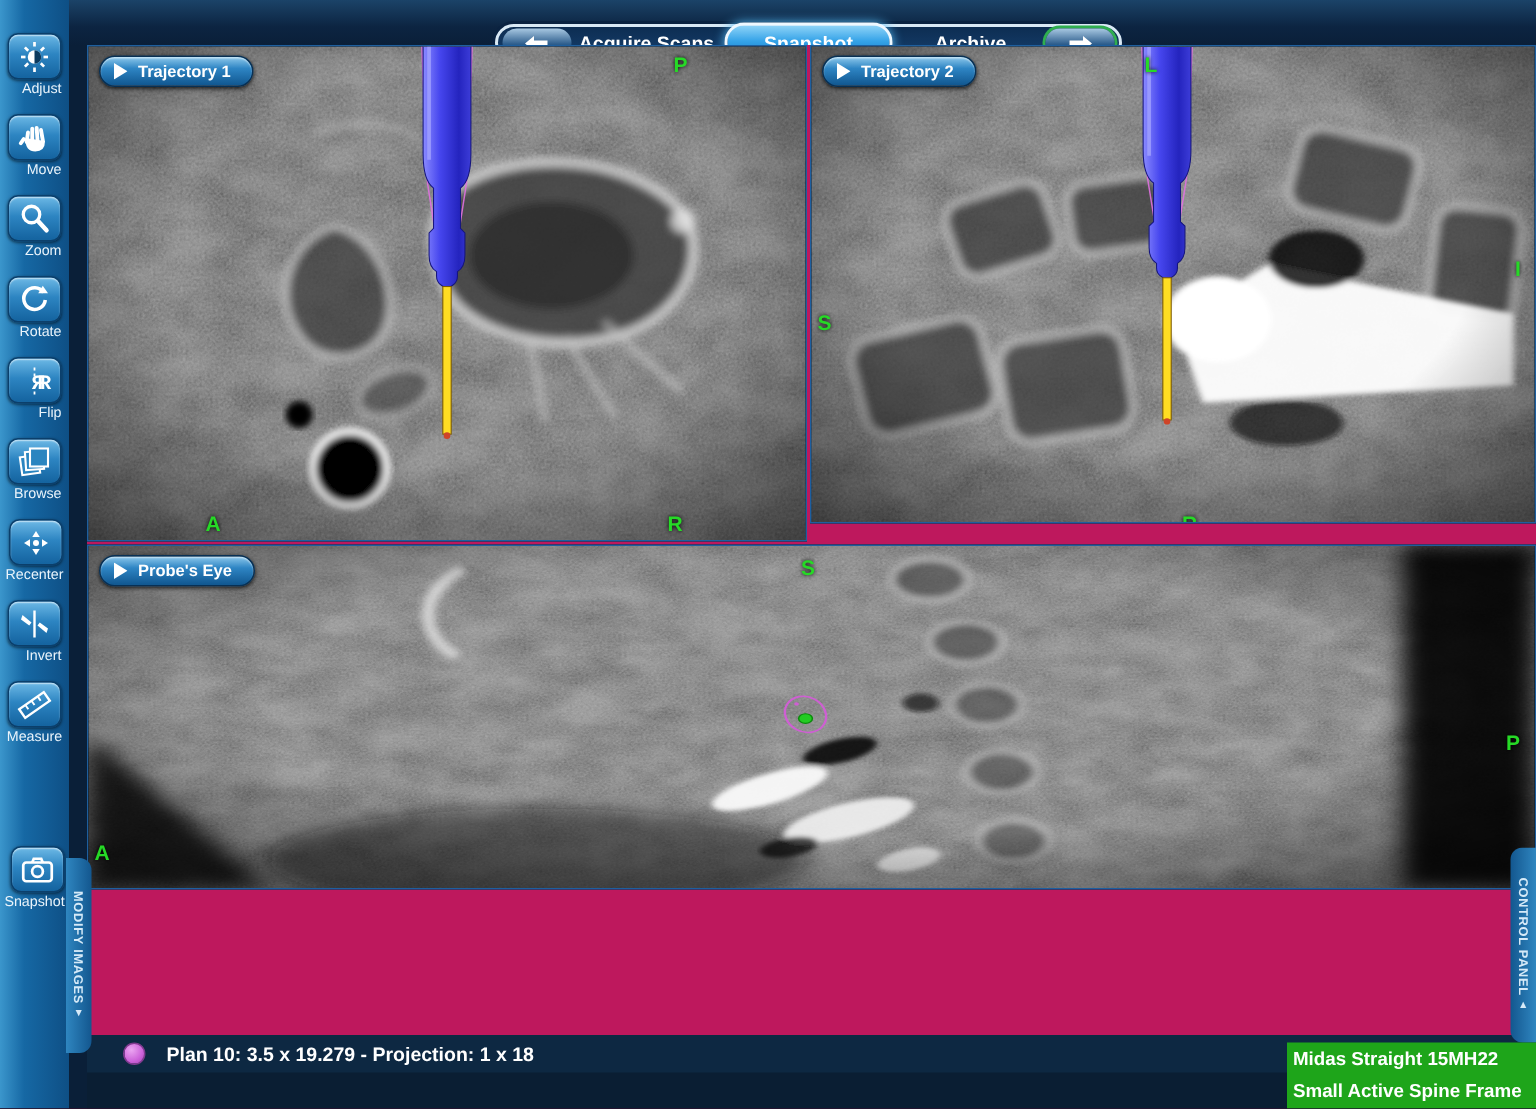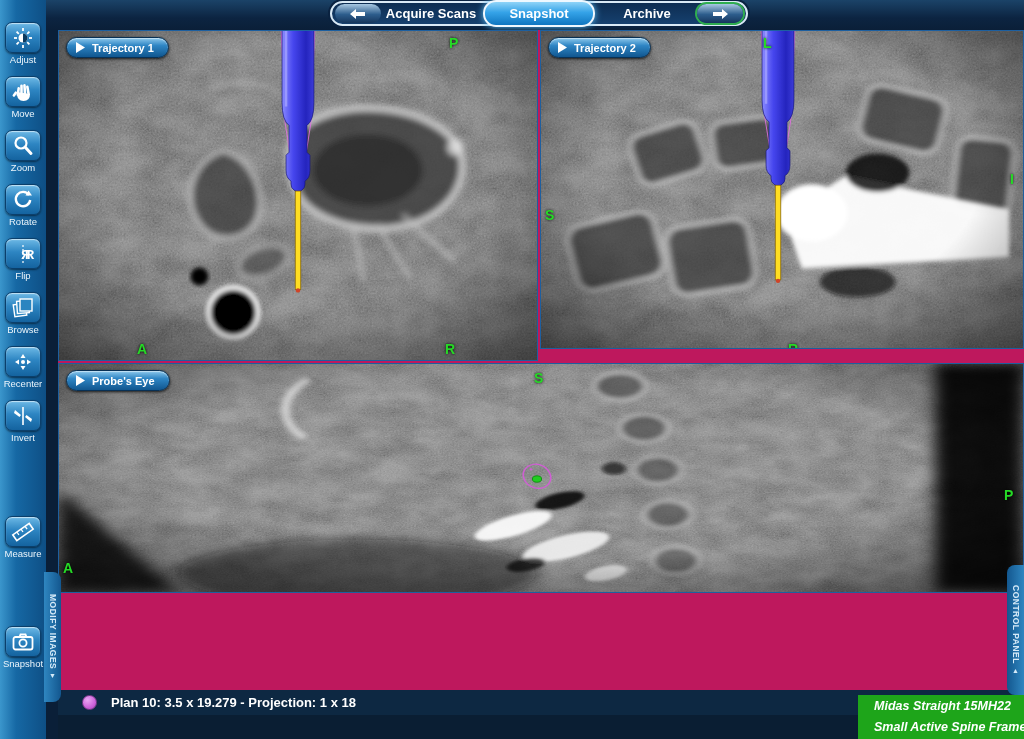--- a/index.html
+++ b/index.html
@@ -2,21 +2,21 @@
 <html><head>
 <meta charset="utf-8">
 <style>
   html,body{margin:0;padding:0;background:#06101e;}
   #app{position:relative;width:1024px;height:739px;overflow:hidden;
        font-family:"Liberation Sans",sans-serif;background:#0a1f38;}
 
   
   .topbar{position:absolute;left:0;top:0;right:0;height:30px;
           background:linear-gradient(#1b4368,#0c2441 60%,#0a1f38);}
-  .navpill{position:absolute;left:330px;top:1px;width:418px;height:25px;
+  .navpill{position:absolute;left:330px;top:16px;width:418px;height:25px;
            background:linear-gradient(#0d2d52,#16406e);
            border:2px solid #d9e9f5;border-radius:15px;
            box-shadow:0 0 0 2px #0a2240;
            display:flex;align-items:center;justify-content:space-between;
            padding:0 3px;box-sizing:border-box;}
   .navarrow{width:46px;height:19px;border:none;border-radius:10px;cursor:pointer;
             background:linear-gradient(#a8c8e2,#2d5d8c 55%,#16365c);
             display:flex;align-items:center;justify-content:center;padding:0;}
   .navarrow.green{box-shadow:0 0 0 2px #2fae4f;}
   .navtab{color:#fff;font-size:13px;font-weight:bold;flex:1;text-align:center;
@@ -24,27 +24,27 @@
   .navtab.active{flex:0 0 108px;height:23px;line-height:23px;margin:0 2px;
           background:linear-gradient(#8fd4f8,#35a3e8 45%,#0f76c0);
           border:2px solid #eef8ff;border-radius:13px;
           box-shadow:0 0 7px #55bcf5;}
 
   
   .sidebar{position:absolute;left:0;top:0;bottom:0;width:46px;z-index:6;
            background:linear-gradient(90deg,#3b96cc,#1668a4 35%,#0e4f85);
            display:flex;flex-direction:column;align-items:center;padding-top:22px;
            box-sizing:border-box;}
-  .tool{display:flex;flex-direction:column;align-items:center;margin-bottom:11px;}
+  .tool{display:flex;flex-direction:column;align-items:flex-end;margin-bottom:11px;}
   .toolbtn{width:36px;height:31px;border-radius:7px;cursor:pointer;border:1px solid #0b3f6b;
            background:linear-gradient(#6db9e6,#2d85c2 45%,#14639f);
            box-shadow:inset 0 1px 1px rgba(255,255,255,.6),0 1px 2px rgba(0,0,0,.5);
            display:flex;align-items:center;justify-content:center;padding:0;}
   .toollabel{color:#eaf4fb;font-size:9.5px;margin-top:1px;}
-  .sp1{margin-top:62px;} .sp2{margin-top:56px;}
+  .sp1{} .sp2{margin-top:56px;}
 
   
   .vtab{position:absolute;width:17px;height:130px;z-index:7;
         color:#d6eaf8;font-size:8.5px;font-weight:bold;letter-spacing:.5px;
         writing-mode:vertical-rl;text-align:center;cursor:pointer;
         display:flex;align-items:center;justify-content:center;}
   .vtab-left{left:44px;top:572px;border-radius:0 8px 8px 0;
         background:linear-gradient(90deg,#2f86c0,#13578f);}
   .vtab-right{right:0;top:565px;border-radius:8px 0 0 8px;
         background:linear-gradient(270deg,#2f86c0,#13578f);}
@@ -71,22 +71,22 @@
   
   .bottombar{position:absolute;left:58px;right:0;bottom:0;height:49px;background:#0a1e33;}
   .statusline{position:absolute;left:0;right:0;top:0;height:25px;background:#0d2842;
               display:flex;align-items:center;padding-left:24px;gap:14px;}
   .plandot{width:13px;height:13px;border-radius:50%;
            background:radial-gradient(circle at 35% 30%,#eba6f2,#cd63da 60%,#a544b4);
            border:1px solid #7e3a8e;}
   .plantext{color:#fff;font-size:13px;font-weight:bold;text-align:right;}
   .instinfo{position:absolute;right:0;bottom:0;width:166px;height:44px;z-index:8;
             background:#1ea51a;display:flex;flex-direction:column;justify-content:center;}
-  .instinfo div{color:#fff;font-size:12.5px;font-weight:bold;padding-left:16px;
-                line-height:21px;white-space:nowrap;font-style:italic;}
+  .instinfo div{color:#fff;font-size:12.5px;font-weight:bold;padding-left:4px;
+                line-height:21px;white-space:nowrap;}
 </style>
 </head>
 <body>
 
 <svg style="position:absolute;width:0;height:0" aria-hidden="true">
   <defs>
     <filter id="nzf" x="-5%" y="-5%" width="110%" height="110%">
       <feTurbulence type="fractalNoise" baseFrequency="0.55" numOctaves="2" seed="7"></feTurbulence>
       <feColorMatrix type="matrix" values="0 0 0 0 0.62  0 0 0 0 0.62  0 0 0 0 0.62  0.45 0.45 0.45 0 0"></feColorMatrix>
     </filter>

